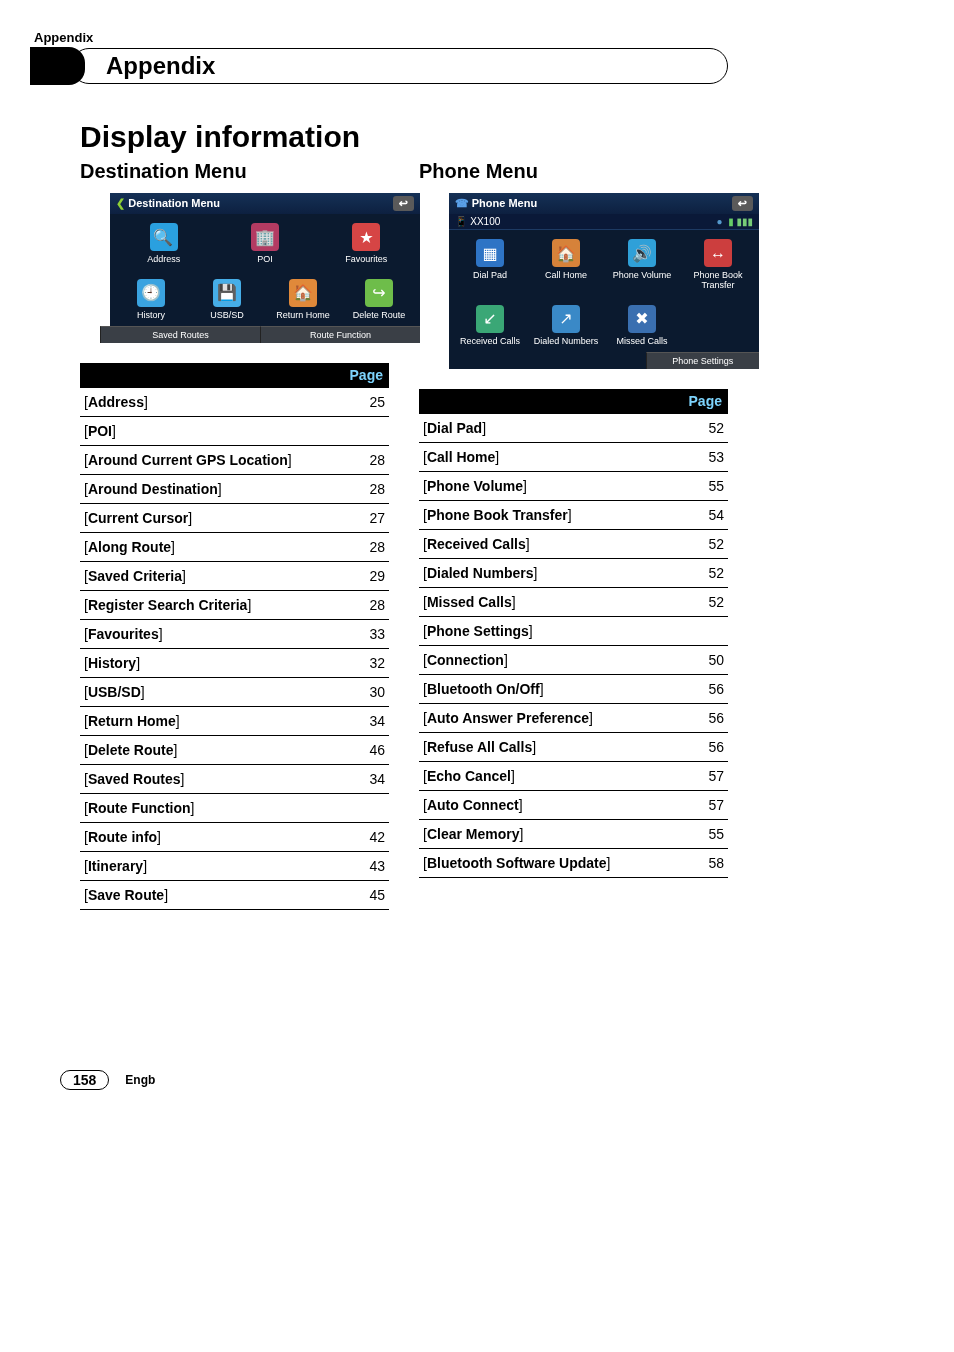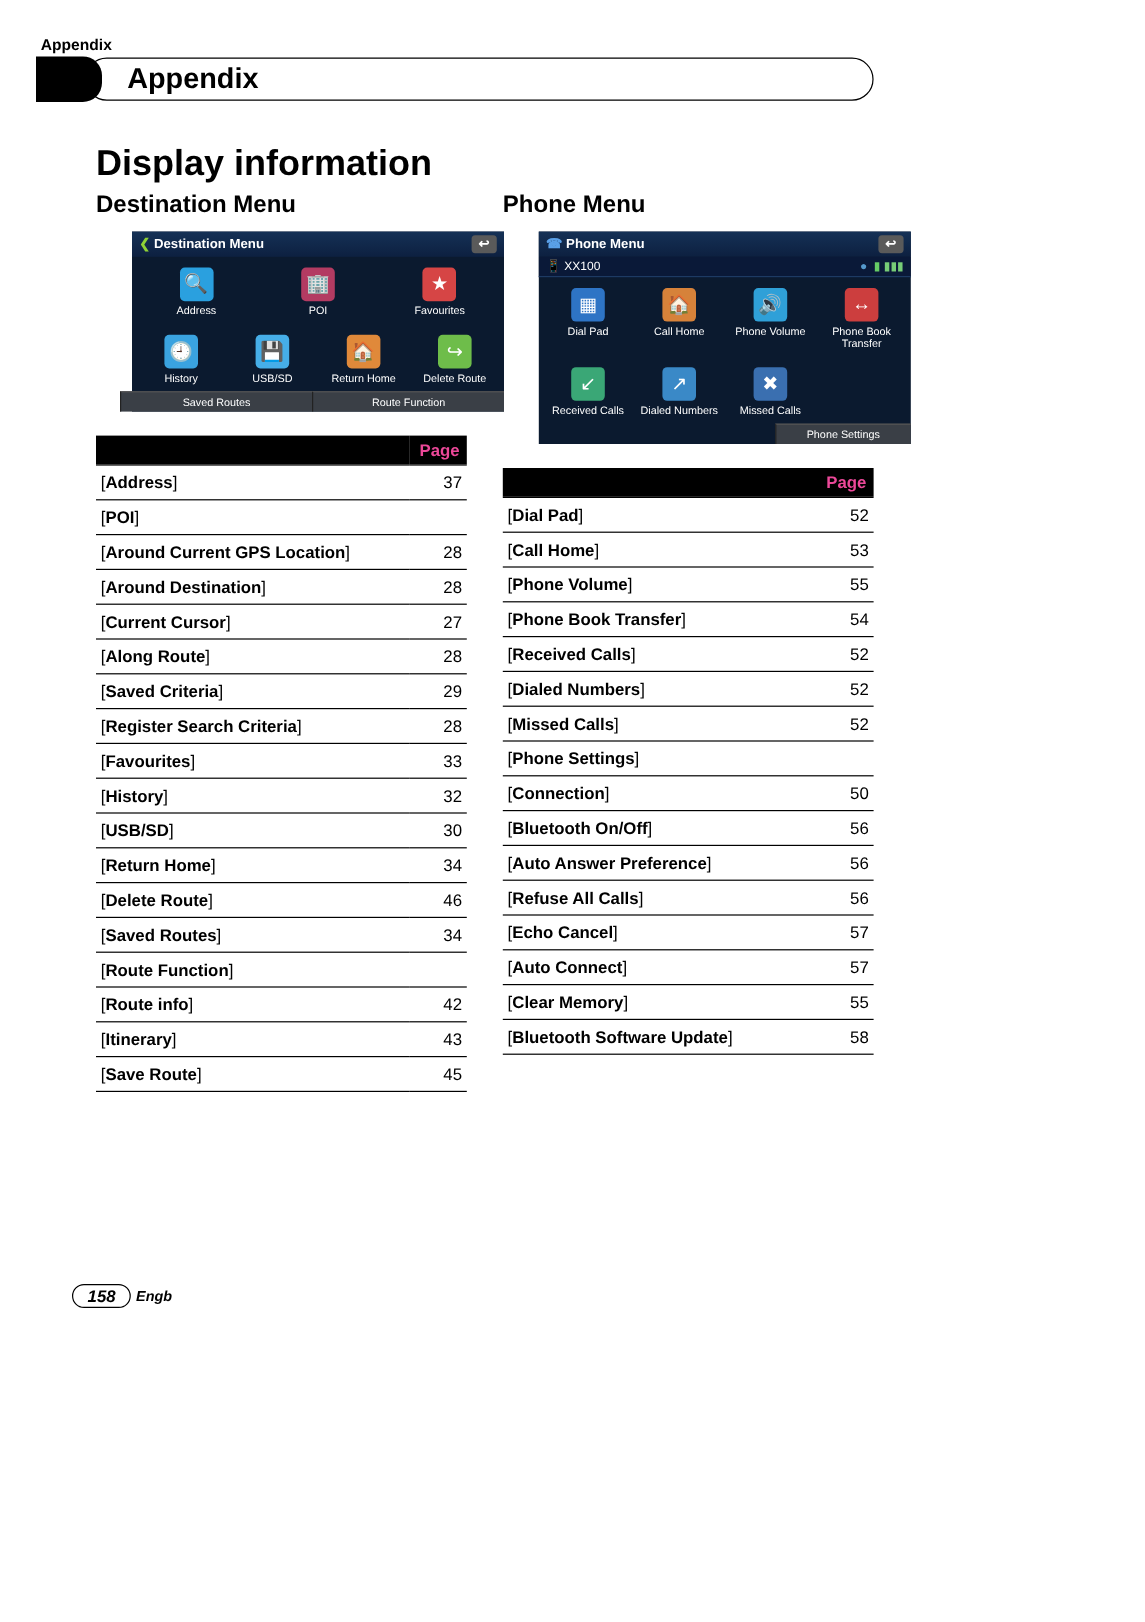--- a/index.html
+++ b/index.html
@@ -130,21 +130,21 @@
   }
 
   
   table.idx {
     width: 100%;
     border-collapse: collapse;
     font-size: 14px;
   }
   table.idx th {
     background: #000;
-    color: #ec4899;
+    color: #7dd3fc;
     text-align: right;
     font-weight: bold;
     padding: 4px 6px;
     border-bottom: 1px solid #000;
   }
   table.idx th:first-child {
     text-align: left;
     width: auto;
   }
   table.idx td {
@@ -161,22 +161,21 @@
   .entry { font-weight: bold; }
   .entry::before { content: "["; font-weight: normal; }
   .entry::after  { content: "]"; font-weight: normal; }
 
   .footer {
     position: relative;
     margin-top: 160px;
     margin-left: 30px;
     display:flex;
     align-items:center;
-    gap:4px;
-    font-style:italic;
+    gap:16px;
   }
   .page-num-oval {
     border:1.5px solid #000;
     border-radius: 14px;
     padding: 1px 12px;
     font-weight: bold;
     font-size: 14px;
   }
   .lang {
     font-size: 12px;
@@ -246,21 +245,21 @@
       <table class="idx">
         <thead>
             <tr>
               <th></th>
               <th>Page</th>
             </tr>
           </thead>
         <tbody id="left-rows">
             <tr>
               <td class="lvl0"><span class="entry">Address</span></td>
-              <td class="pg">37</td>
+              <td class="pg">25</td>
             </tr>
             <tr>
               <td class="lvl0"><span class="entry">POI</span></td>
               <td class="pg"></td>
             </tr>
             <tr>
               <td class="lvl1"><span class="entry">Around Current GPS Location</span></td>
               <td class="pg">28</td>
             </tr>
             <tr>

